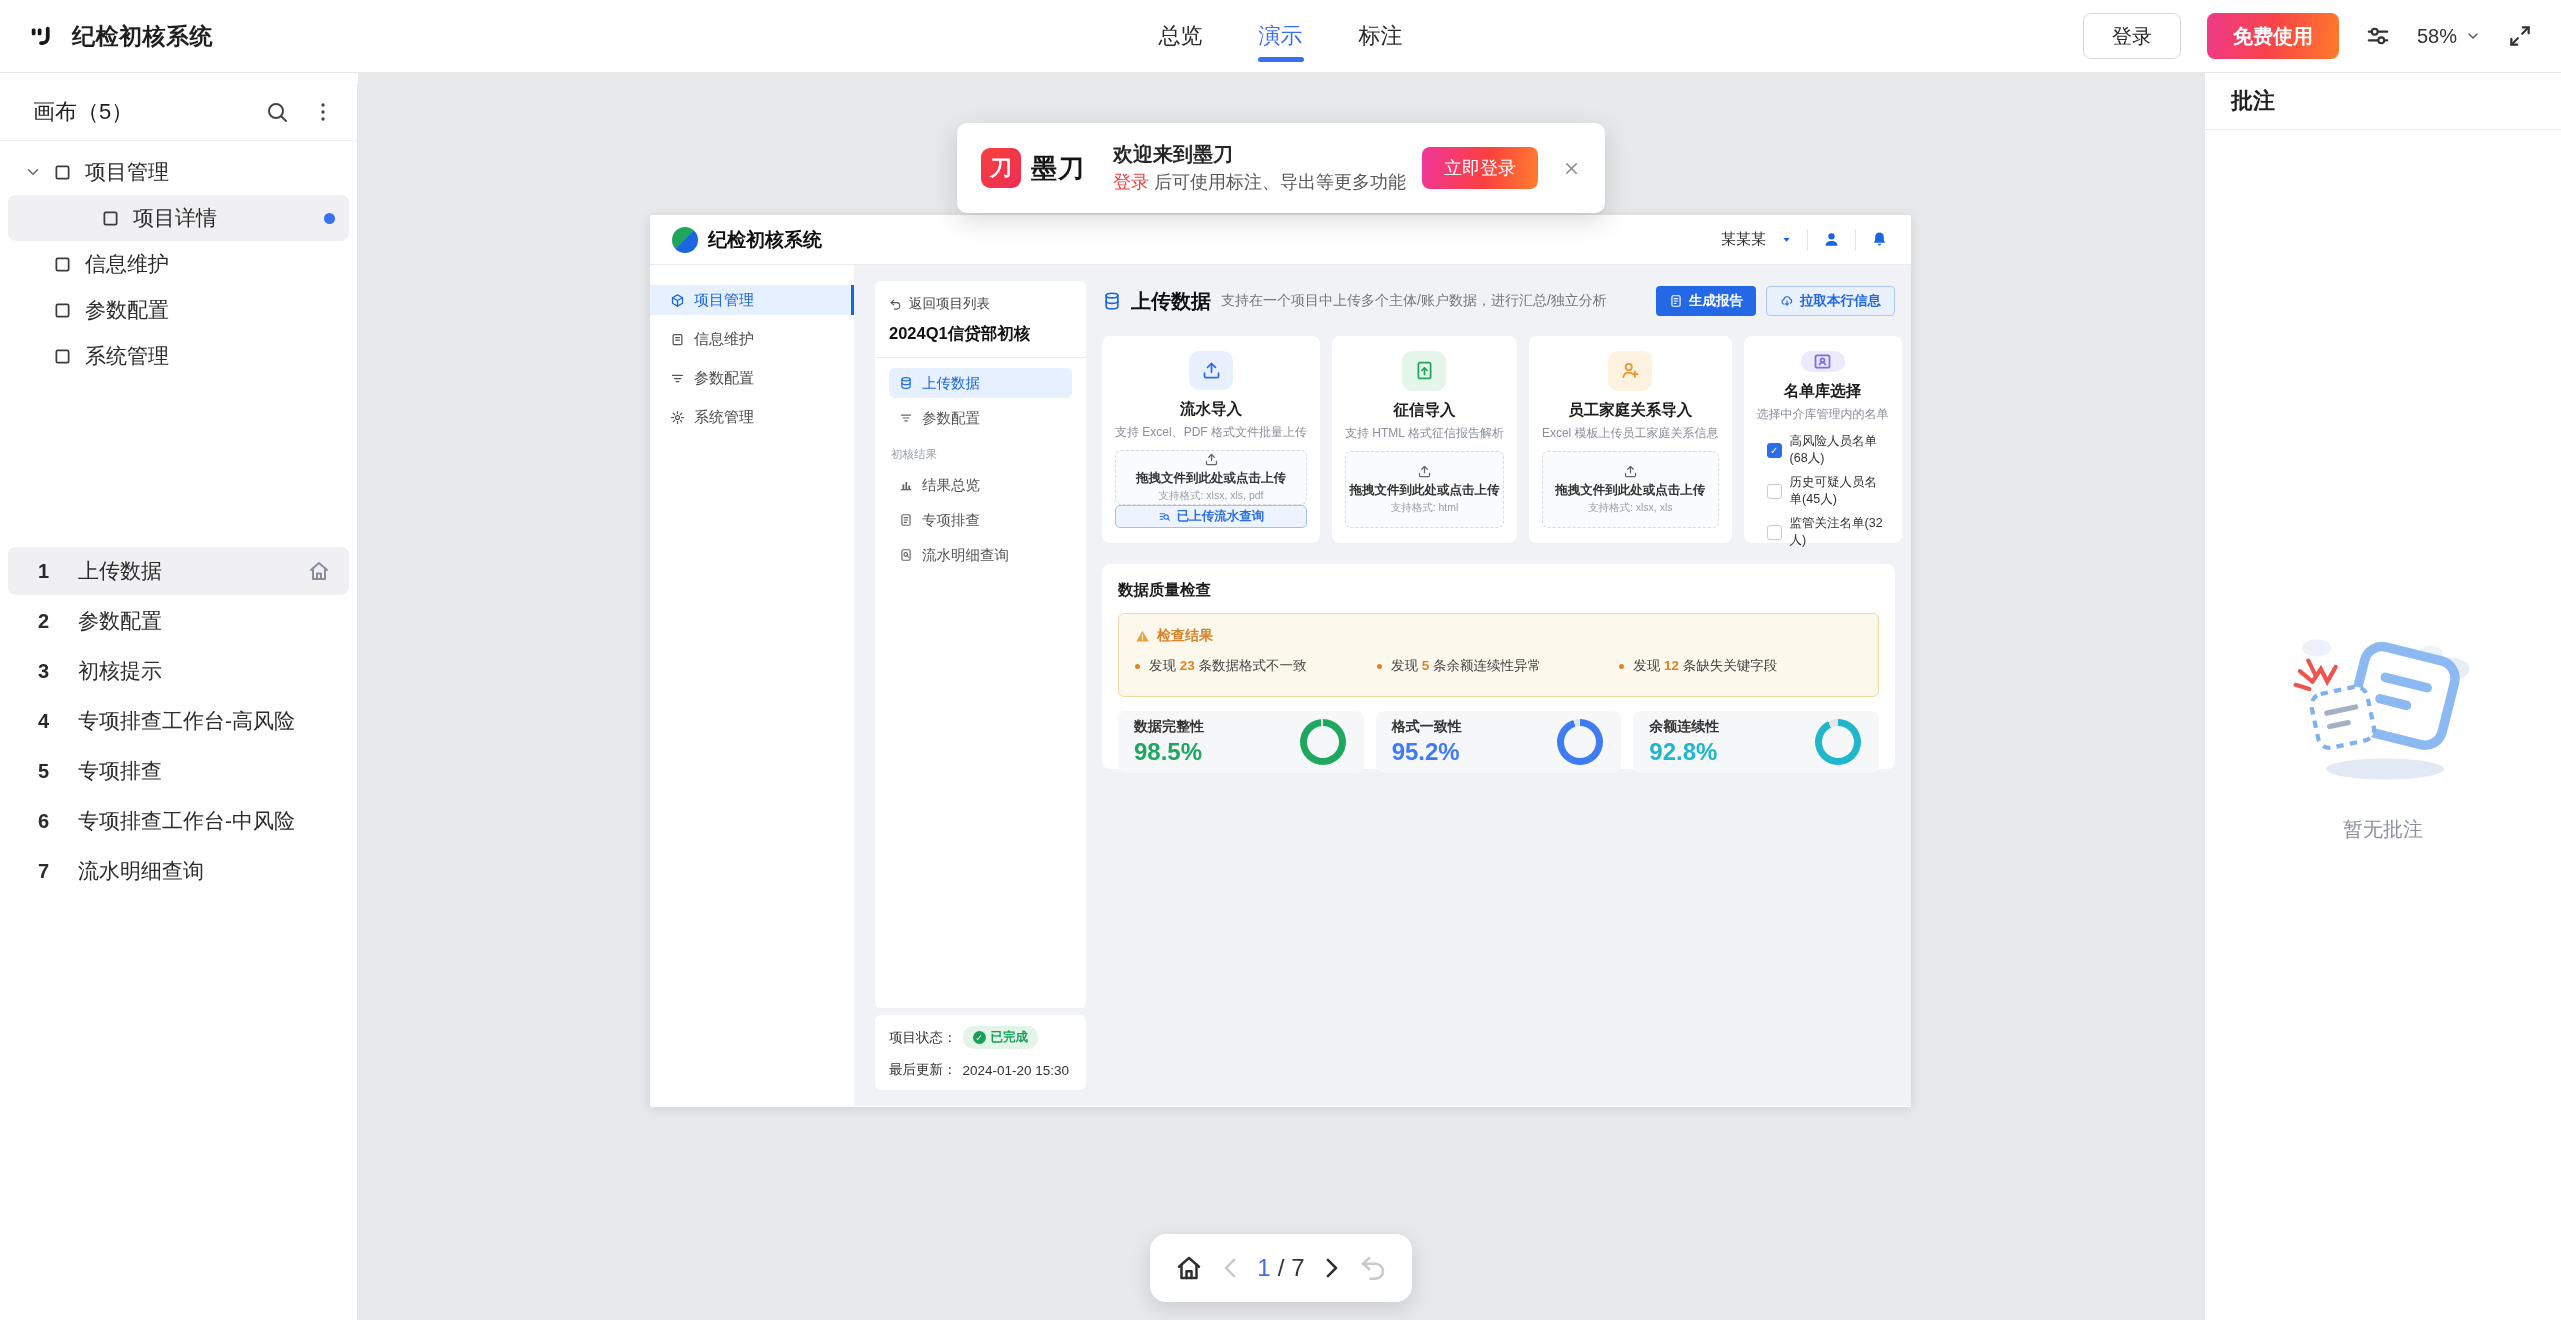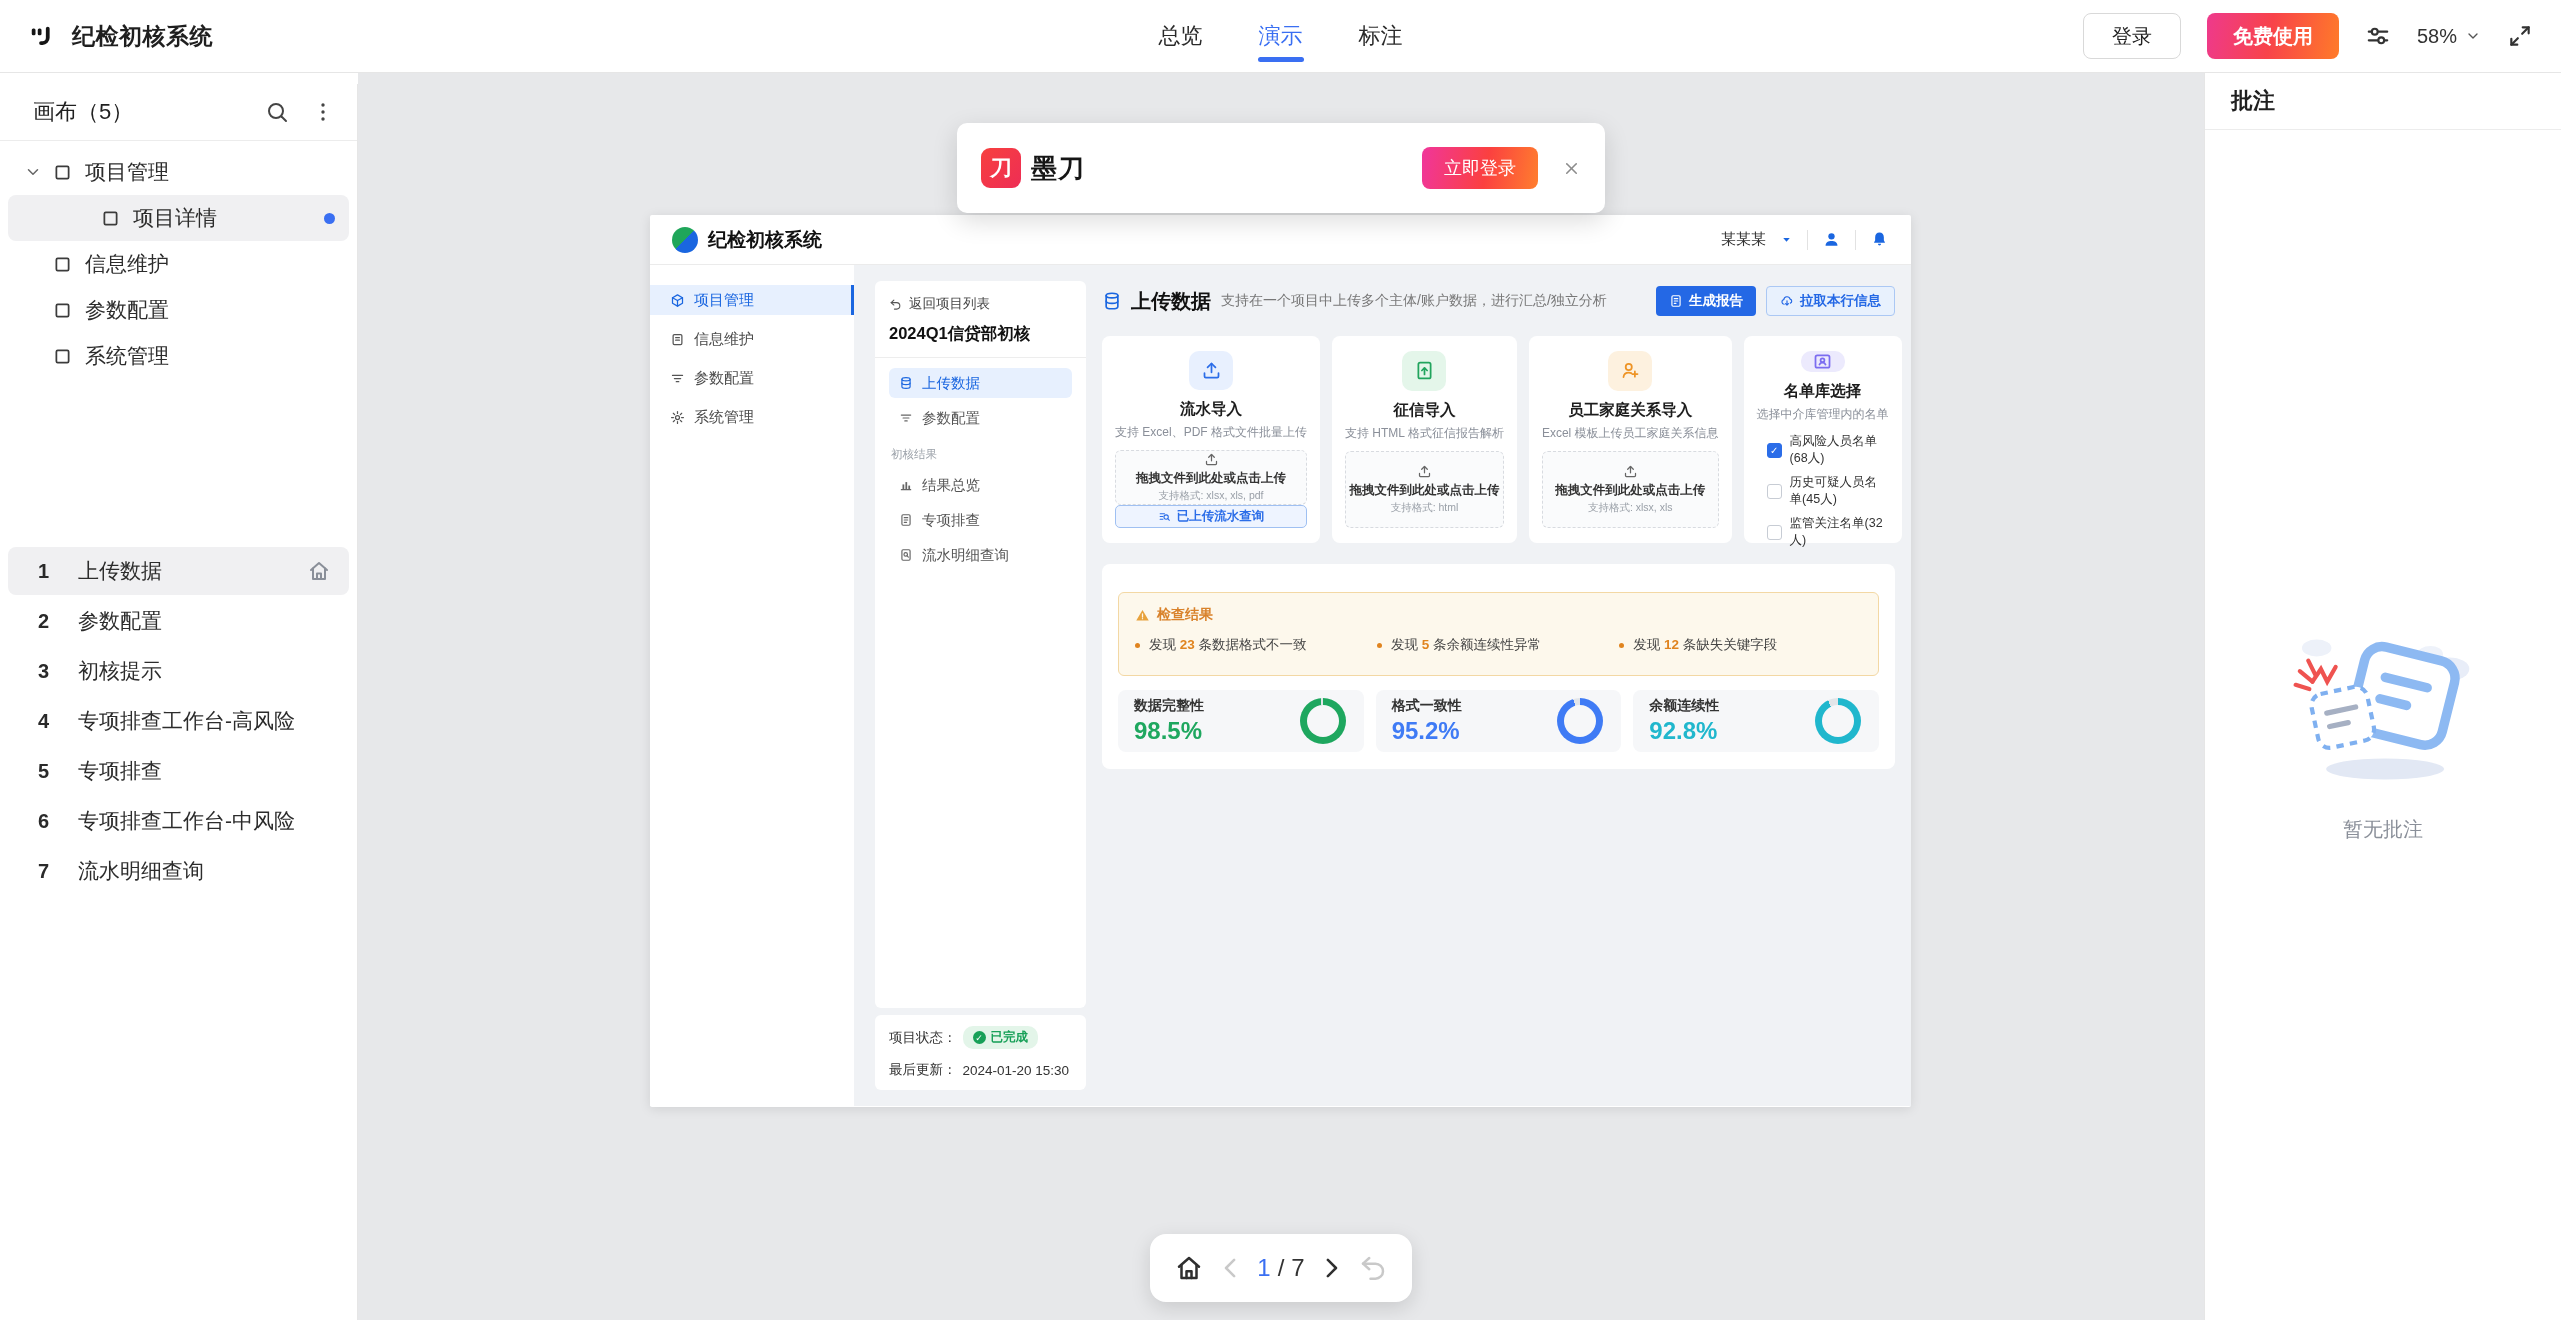--- a/index.html
+++ b/index.html
@@ -337,20 +337,24 @@
         </div>
       </div>
   </div>
 </aside>
 
 <main class="canvas">
 
   <div class="banner">
     <span class="molo-logo">刀</span>
     <span class="molo-brand">墨刀</span>
+    <div class="banner-msg">
+      <div class="banner-title">欢迎来到墨刀</div>
+      <div class="banner-sub"><span class="lnk">登录</span><span> 后可使用标注、导出等更多功能</span></div>
+    </div>
     <button class="btn-banner">立即登录</button>
     <span class="ic banner-close">
         <svg viewBox="0 0 24 24">
           <line x1="6" y1="6" x2="18" y2="18"></line>
           <line x1="6" y1="18" x2="18" y2="6"></line>
         </svg>
       </span>
   </div>
 
   <div class="mockup">
@@ -650,20 +654,21 @@
                   </div>
                   <div class="opt-row">
                     <span class="cbx"></span>
                     <span class="opt-label">监管关注名单(32人)</span>
                   </div>
                 </div>
               </div>
             </div>
 
           <div class="quality">
+            <div class="q-title">数据质量检查</div>
             <div class="warnbox">
               <div class="warn-head">
                 <span class="ic">
                     <svg viewBox="0 0 24 24">
                       <path class="f" d="M12 3 L22 20 H2 Z"></path>
                       <line x1="12" y1="9.5" x2="12" y2="14.5" stroke="#fdf8ec"></line>
                       <circle cx="12" cy="17" r="1.1" fill="#fdf8ec" stroke="none"></circle>
                     </svg>
                   </span>
                 <span>检查结果</span>

